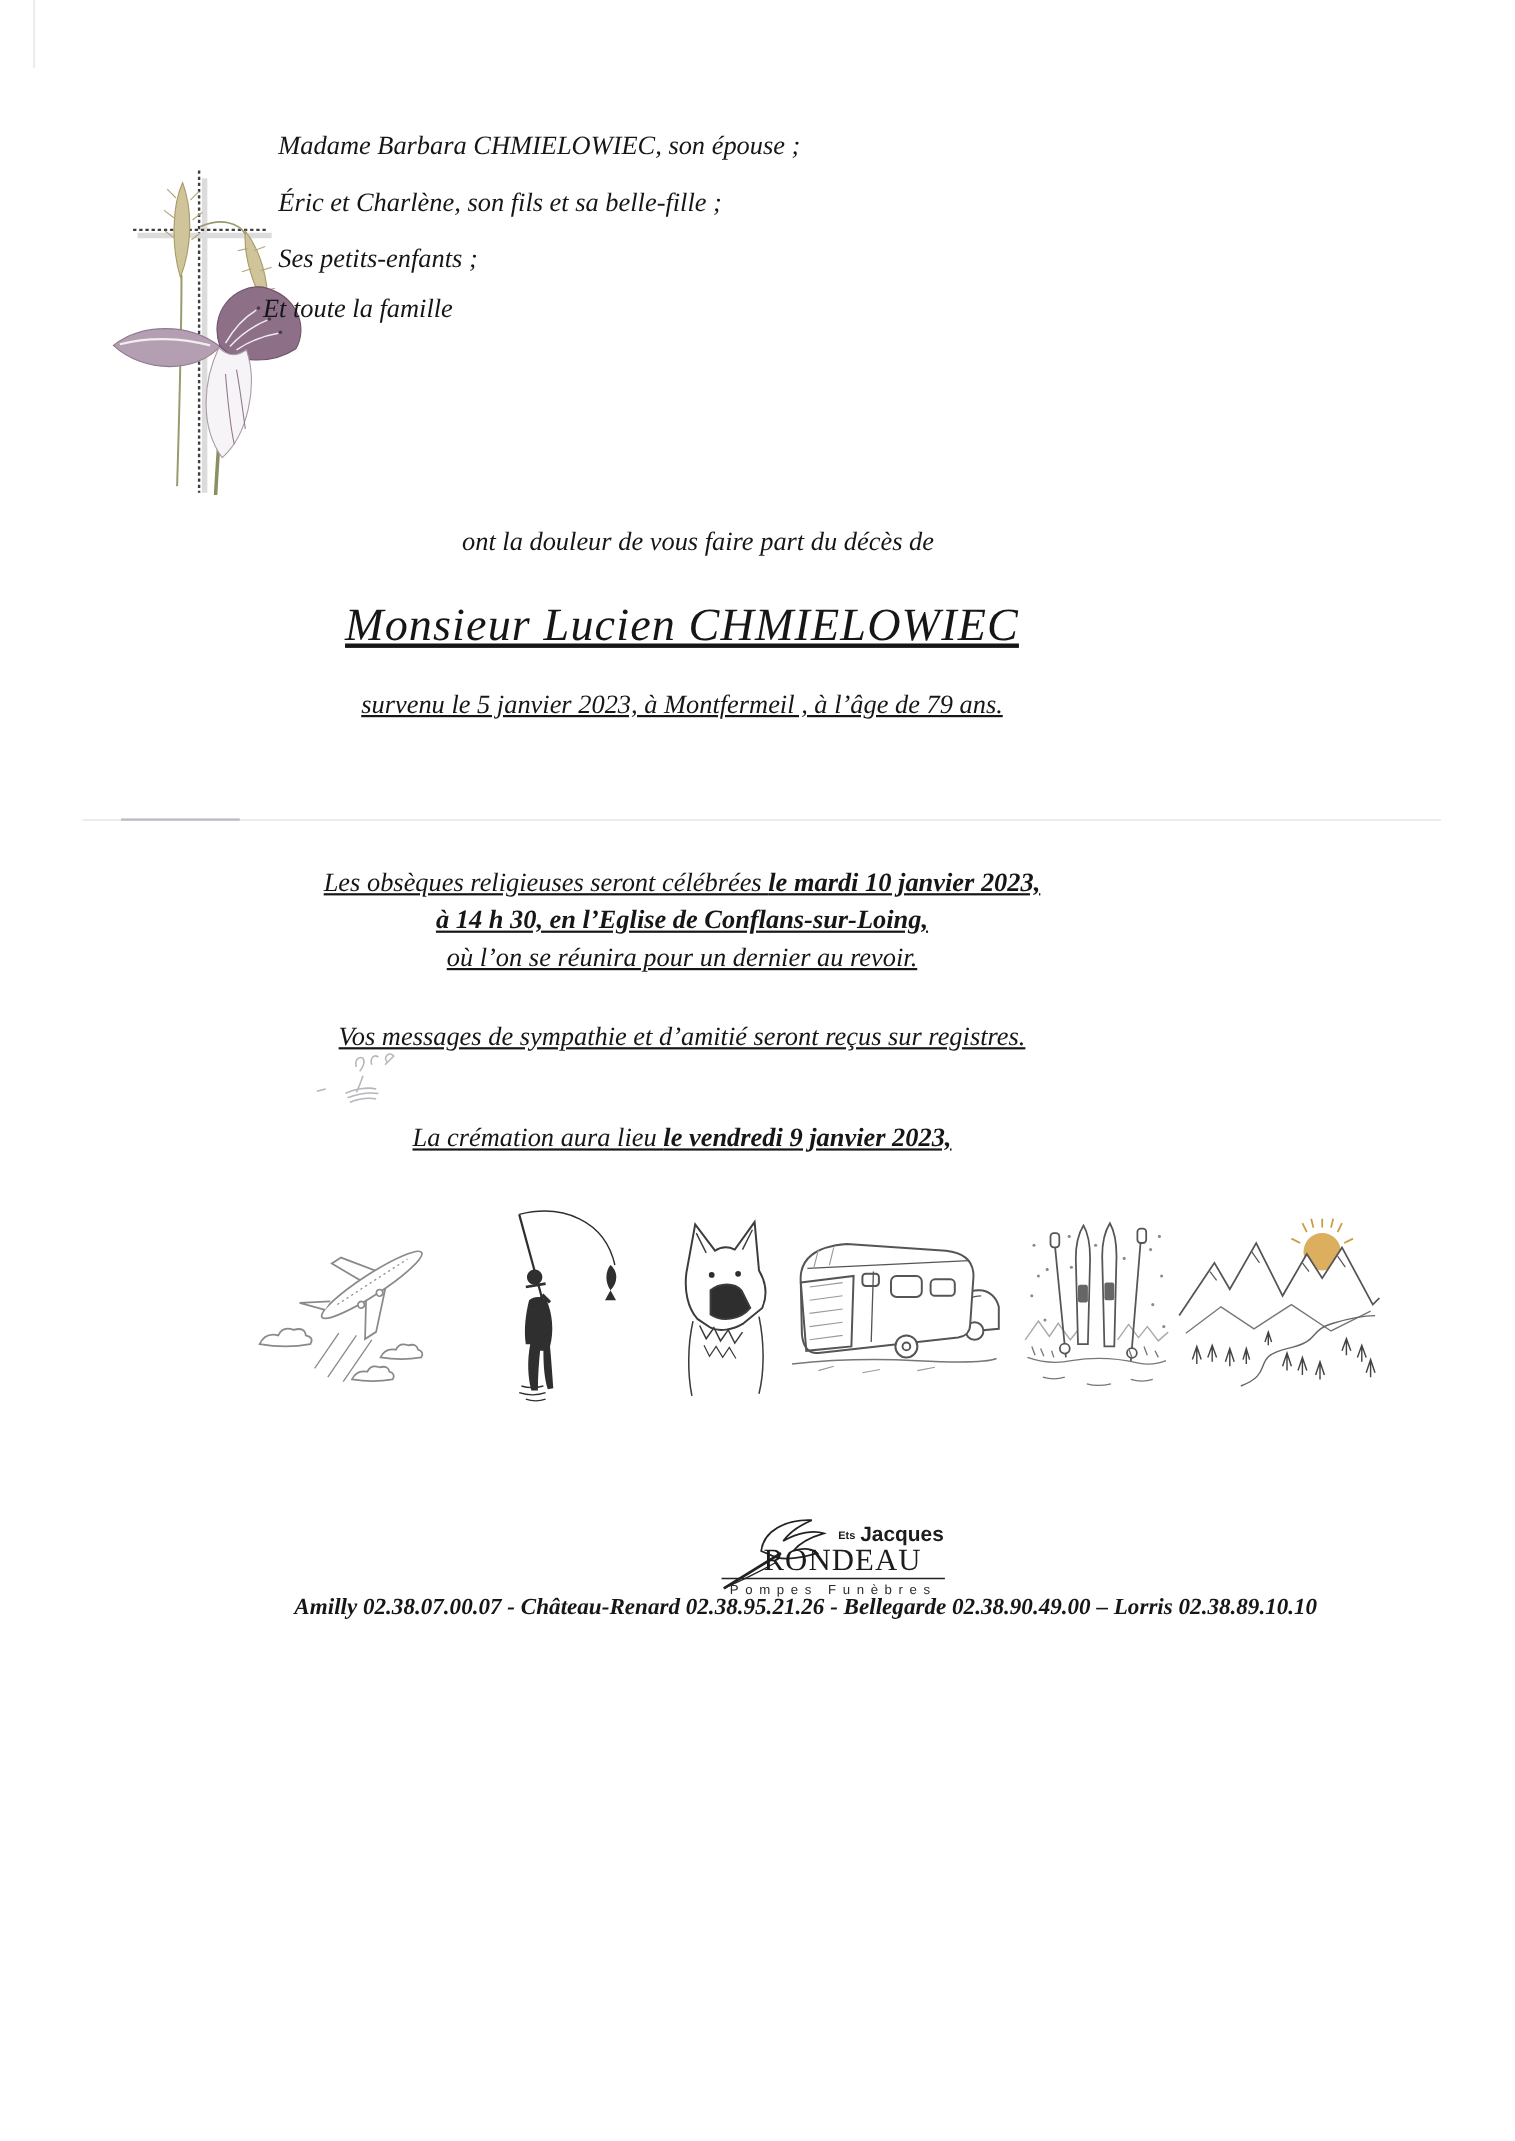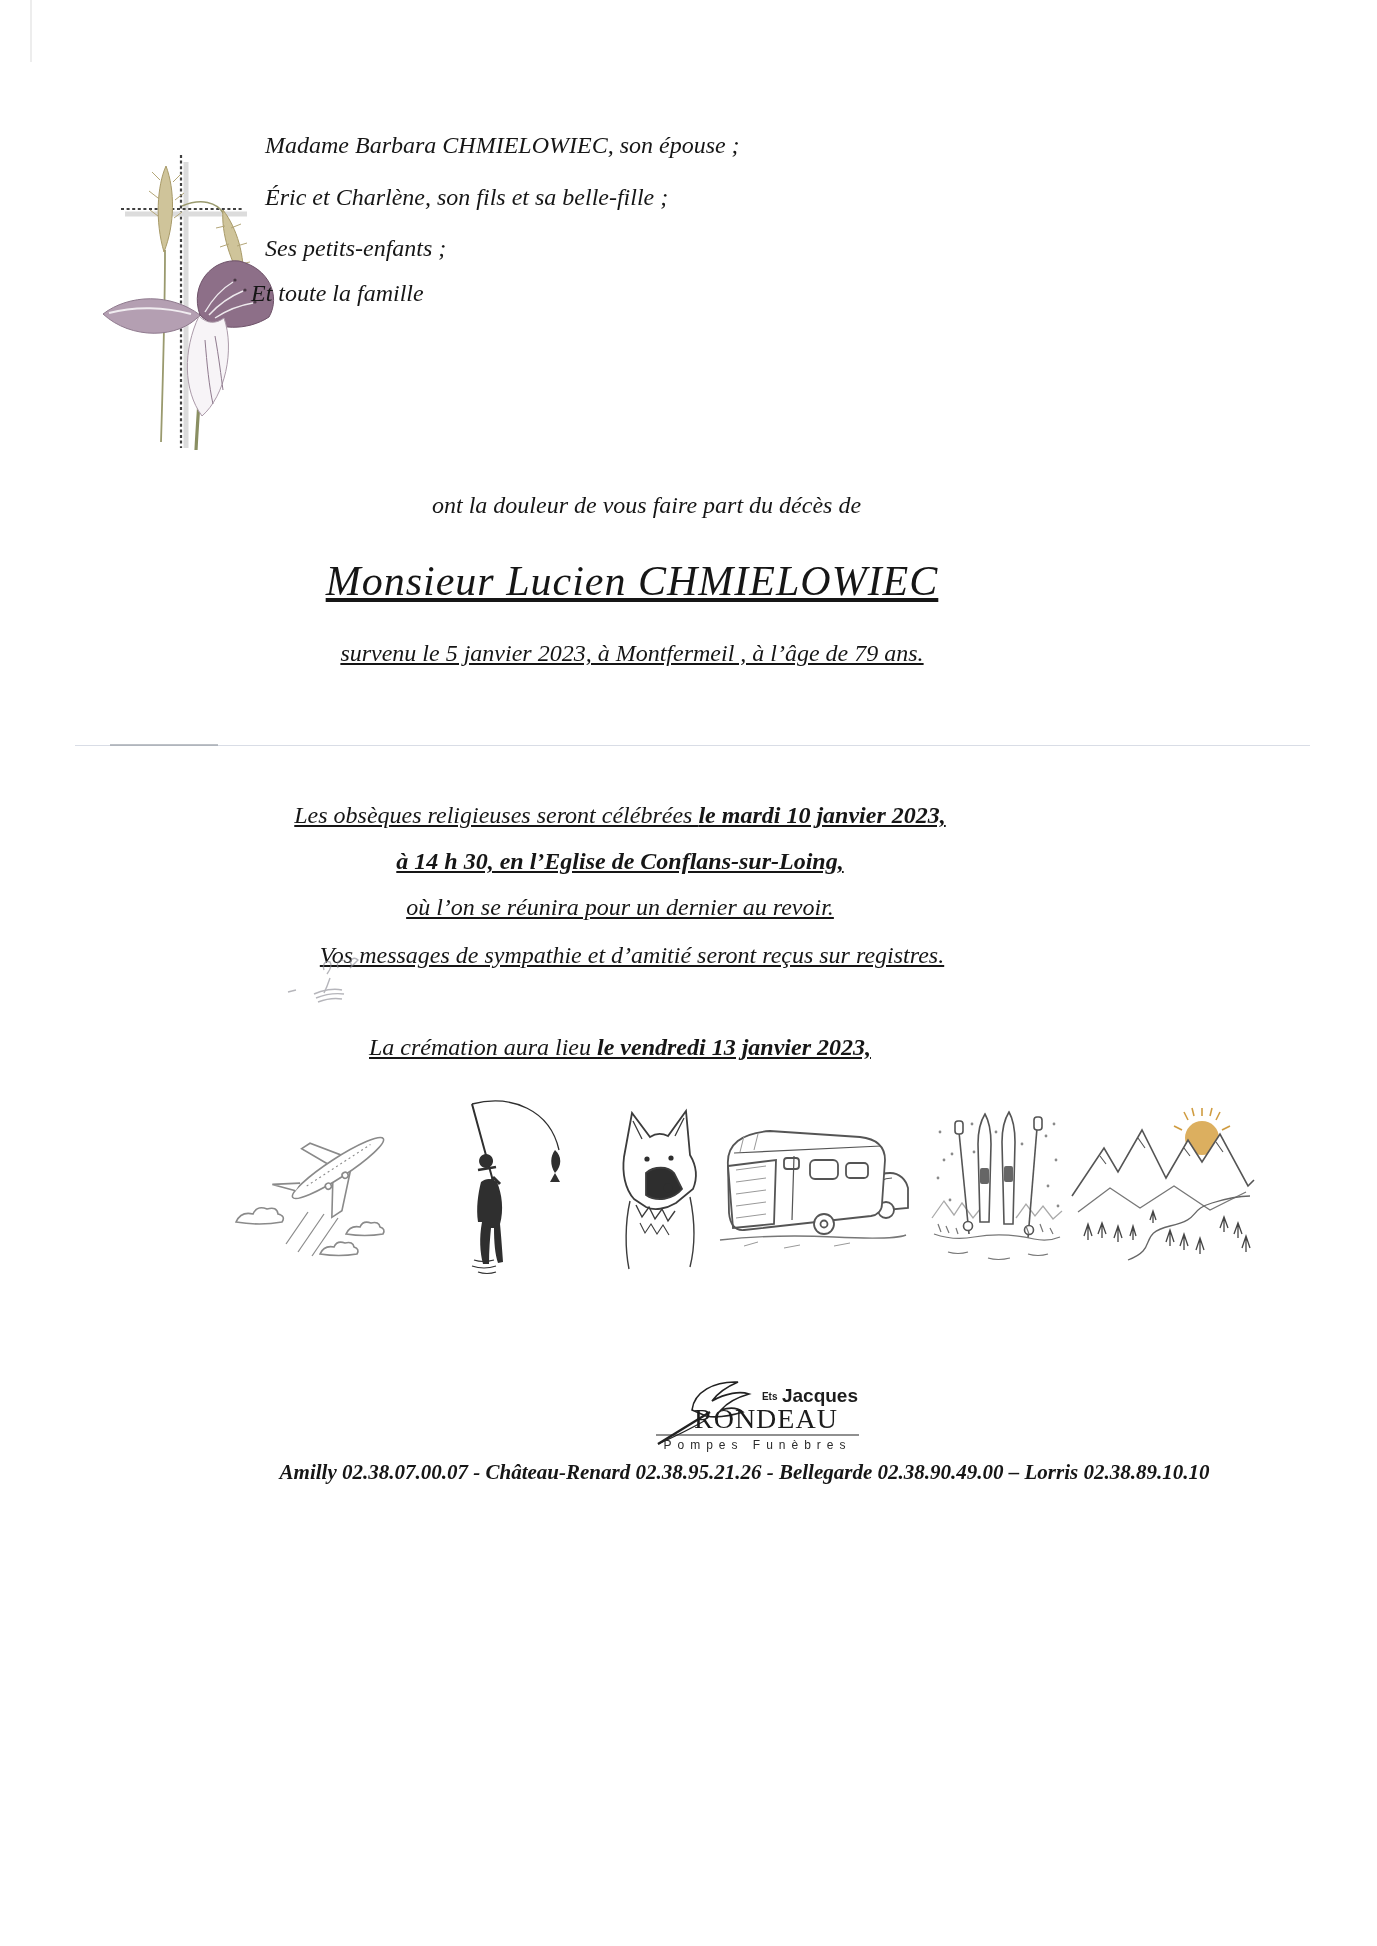--- a/index.html
+++ b/index.html
@@ -20,21 +20,21 @@
   .logo{left:650px;top:1378px;width:215px;height:80px;}
   .logo .l1{position:absolute;top:7px;left:0;width:208px;text-align:right;
             font-family:"Liberation Sans","DejaVu Sans",sans-serif;font-weight:bold;color:#1c1c1c;}
   .logo .l1 .ets{font-size:10px;vertical-align:2px;margin-left:31px;}
   .logo .l1 .jac{font-size:19px;}
   .logo .rondeau{position:absolute;top:25px;left:44px;font-size:28px;font-weight:normal;
                  letter-spacing:1px;color:#1c1c1c;}
   .logo .pf{position:absolute;top:60px;left:0;width:215px;text-align:center;font-size:12px;
             letter-spacing:6px;color:#2a2a2a;font-family:"Liberation Sans","DejaVu Sans",sans-serif;}
   svg{display:block;}
-  p{margin:12px;}
+  p{margin:0;}
 </style>
 </head>
 <body>
 
 <div class="page">
 
   <div class="abs scanedge"></div>
   <div class="abs scanline"></div>
   <div class="abs scanline2"></div>
 
@@ -89,21 +89,21 @@
       <path d="M38 14 C36 8 40 4 44 6 C46 9 44 14 41 18"></path>
       <path d="M52 12 C50 6 54 2 58 5"></path>
       <path d="M66 10 C62 4 68 0 72 4 L64 12"></path>
       <path d="M28 38 C36 34 48 32 56 34 M30 42 C40 38 50 37 58 38 M32 46 C40 43 50 42 56 43"></path>
       <path d="M2 36 L10 34"></path>
       <path d="M44 22 C42 28 40 33 38 37"></path>
     </g>
   </svg>
 
   <div class="abs it centerblock grp" style="top:1018px">
-    <p><span>La crémation aura lieu </span><b>le vendredi 13 janvier 2023,</b></p>
+    <p><span>La crémation aura lieu </span><b>le vendredi 9 janvier 2023,</b></p>
   </div>
 
   <svg class="abs" style="left:228px;top:1102px" width="195" height="170" viewBox="0 0 195 170">
     <g stroke="#8a8a8a" fill="#ffffff" stroke-width="1.6">
       <g transform="rotate(-33 110 66)">
         <path d="M104 58 L90 30 L100 30 L122 60 Z"></path>
         <path d="M100 72 L78 104 L90 104 L120 74 Z"></path>
         <ellipse cx="110" cy="66" rx="54" ry="9.5"></ellipse>
         <path d="M62 62 L46 44 L70 58"></path>
         <line x1="74" y1="64" x2="150" y2="64" stroke-dasharray="2,3" stroke-width="1.1"></line>

